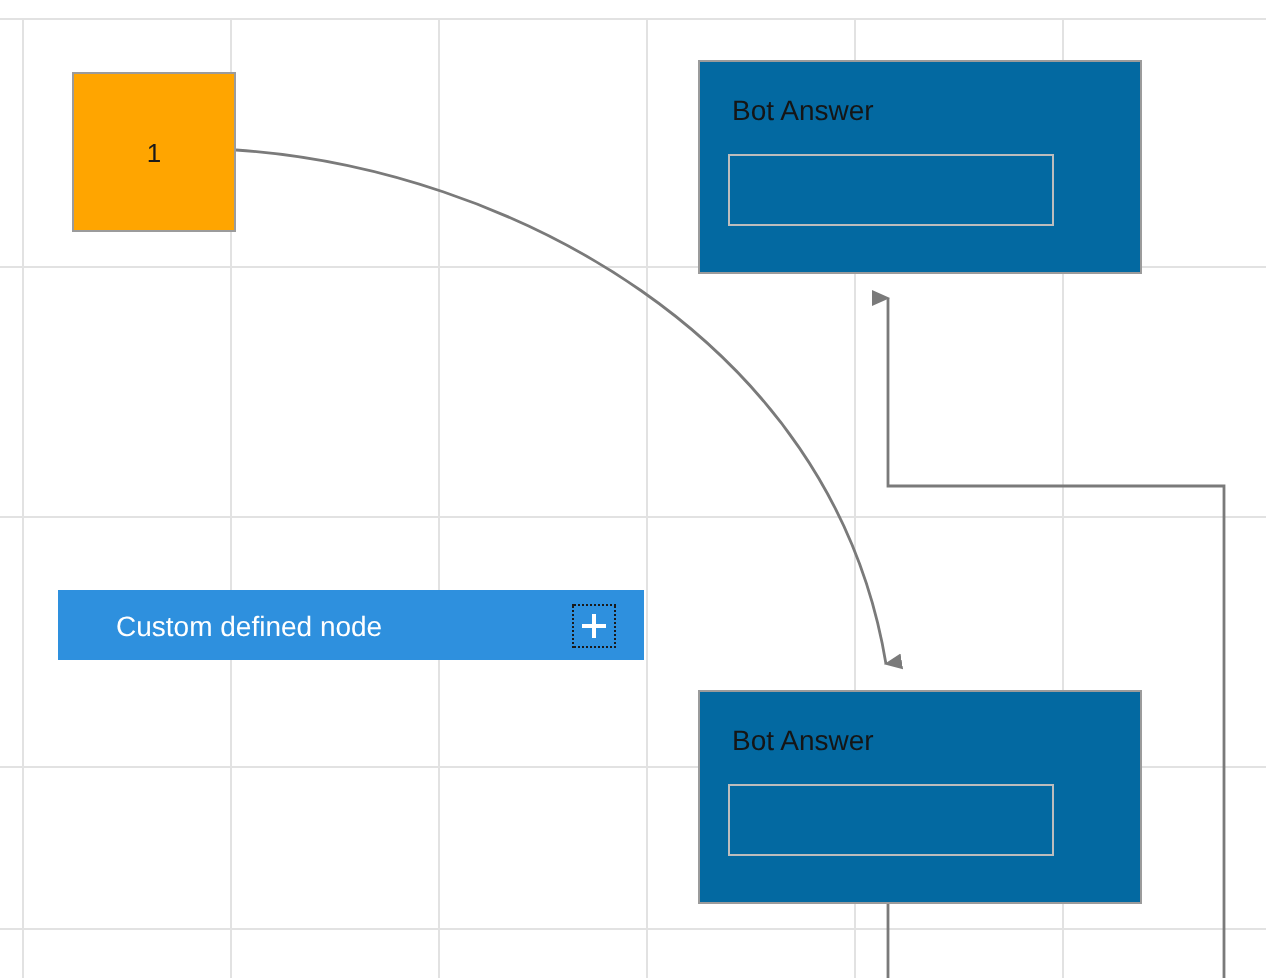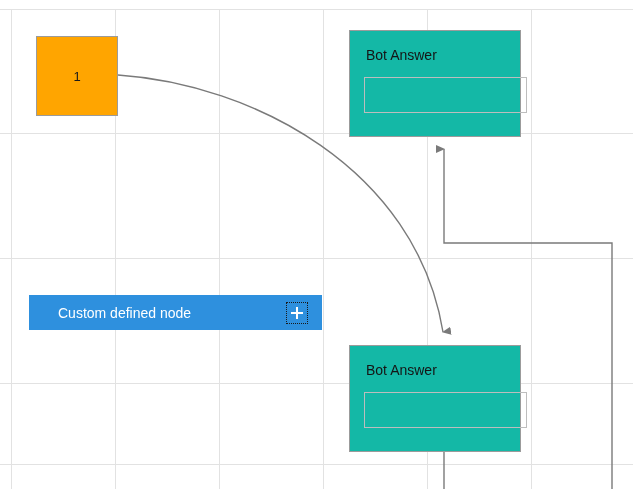--- a/index.html
+++ b/index.html
@@ -46,23 +46,23 @@
     display: flex;
     align-items: center;
     justify-content: center;
   }
   .node-start-label {
     font-size: 13px;
     color: #1a1a1a;
     line-height: 1;
   }
   .node-bot {
-    width: 172px;
+    width: 222px;
     height: 107px;
-    background: #14b8a6;
+    background: #0369a1;
     padding: 14px 14px 0 14px;
   }
   .node-bot-top { left: 349px; top: 30px; }
   .node-bot-bottom { left: 349px; top: 345px; }
   .node-bot-title {
     font-size: 14px;
     color: #151515;
     line-height: 16px;
     margin: 2px 0 0 2px;
   }

